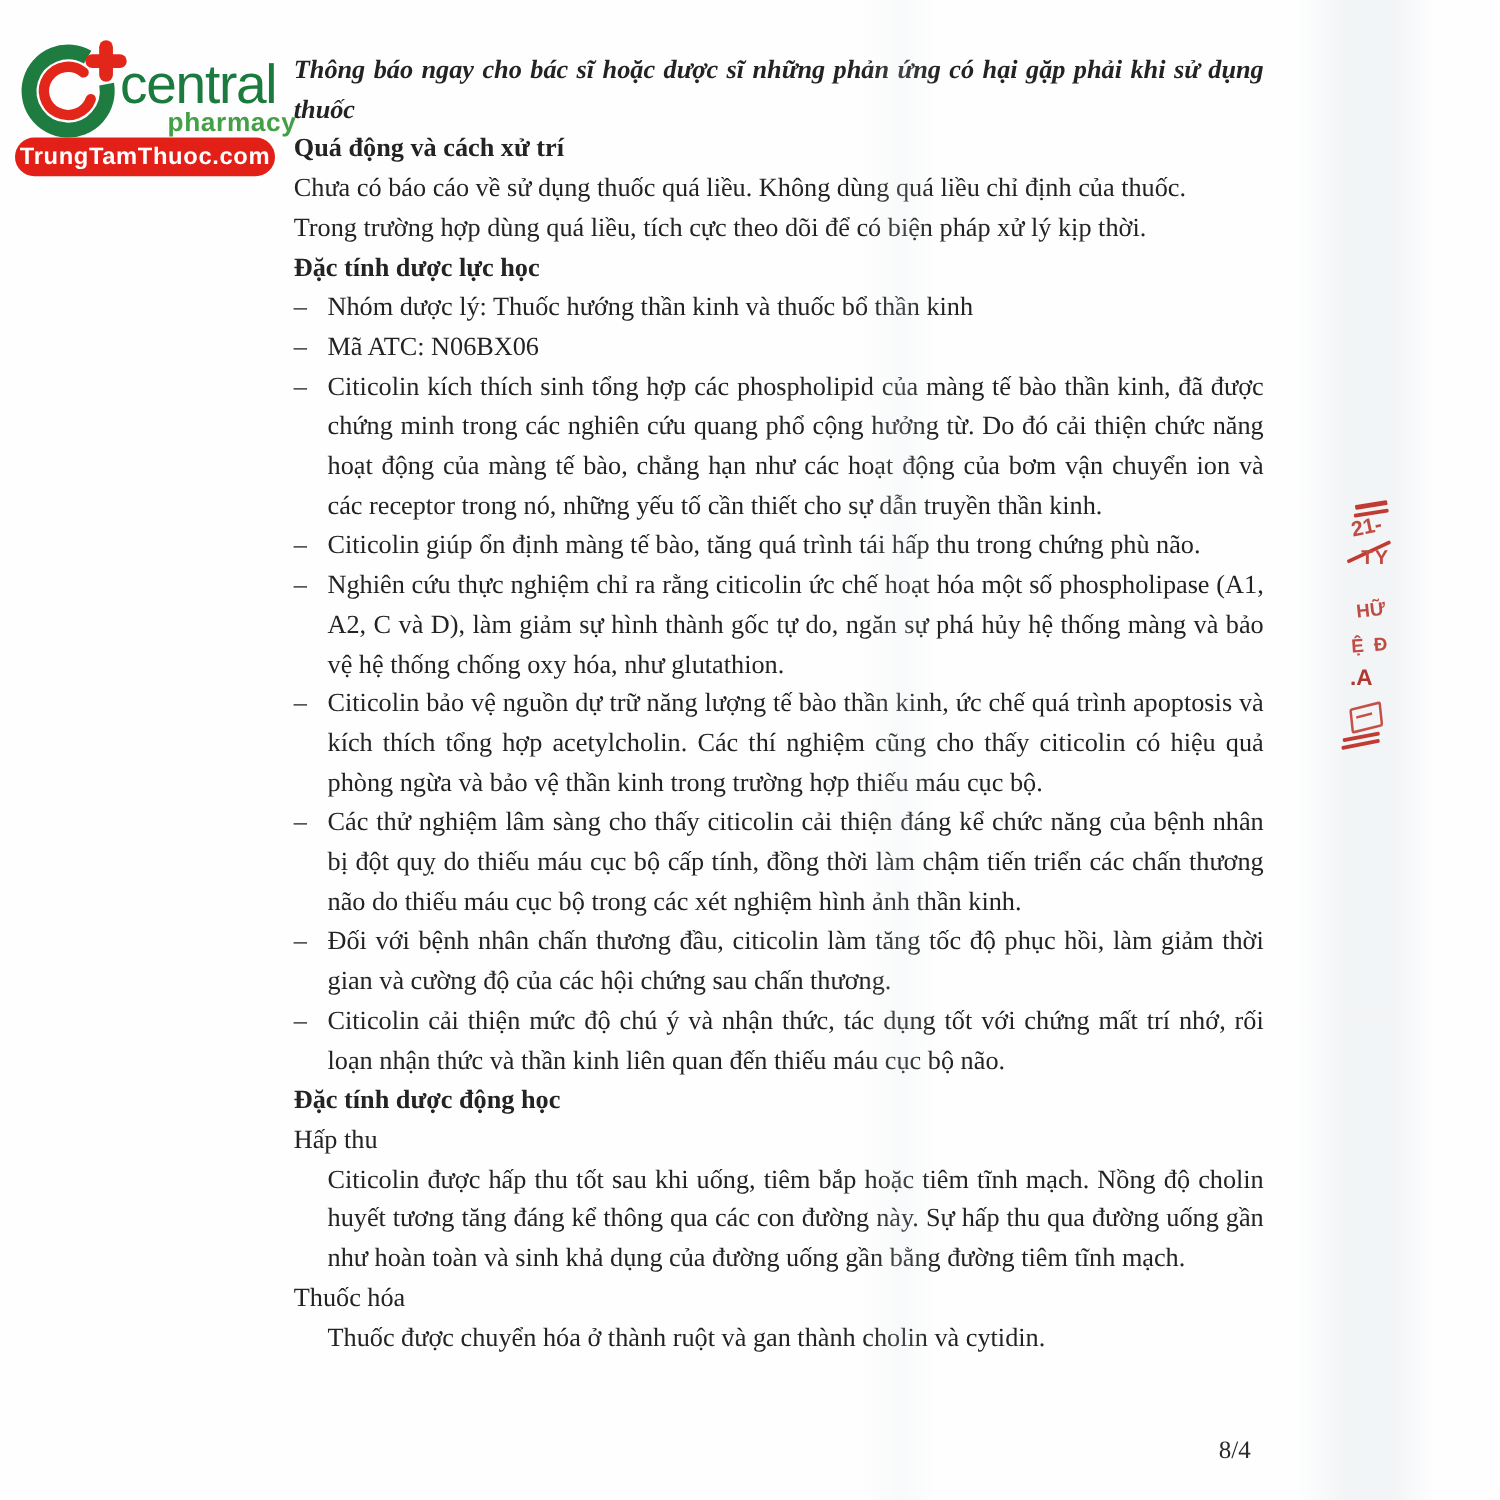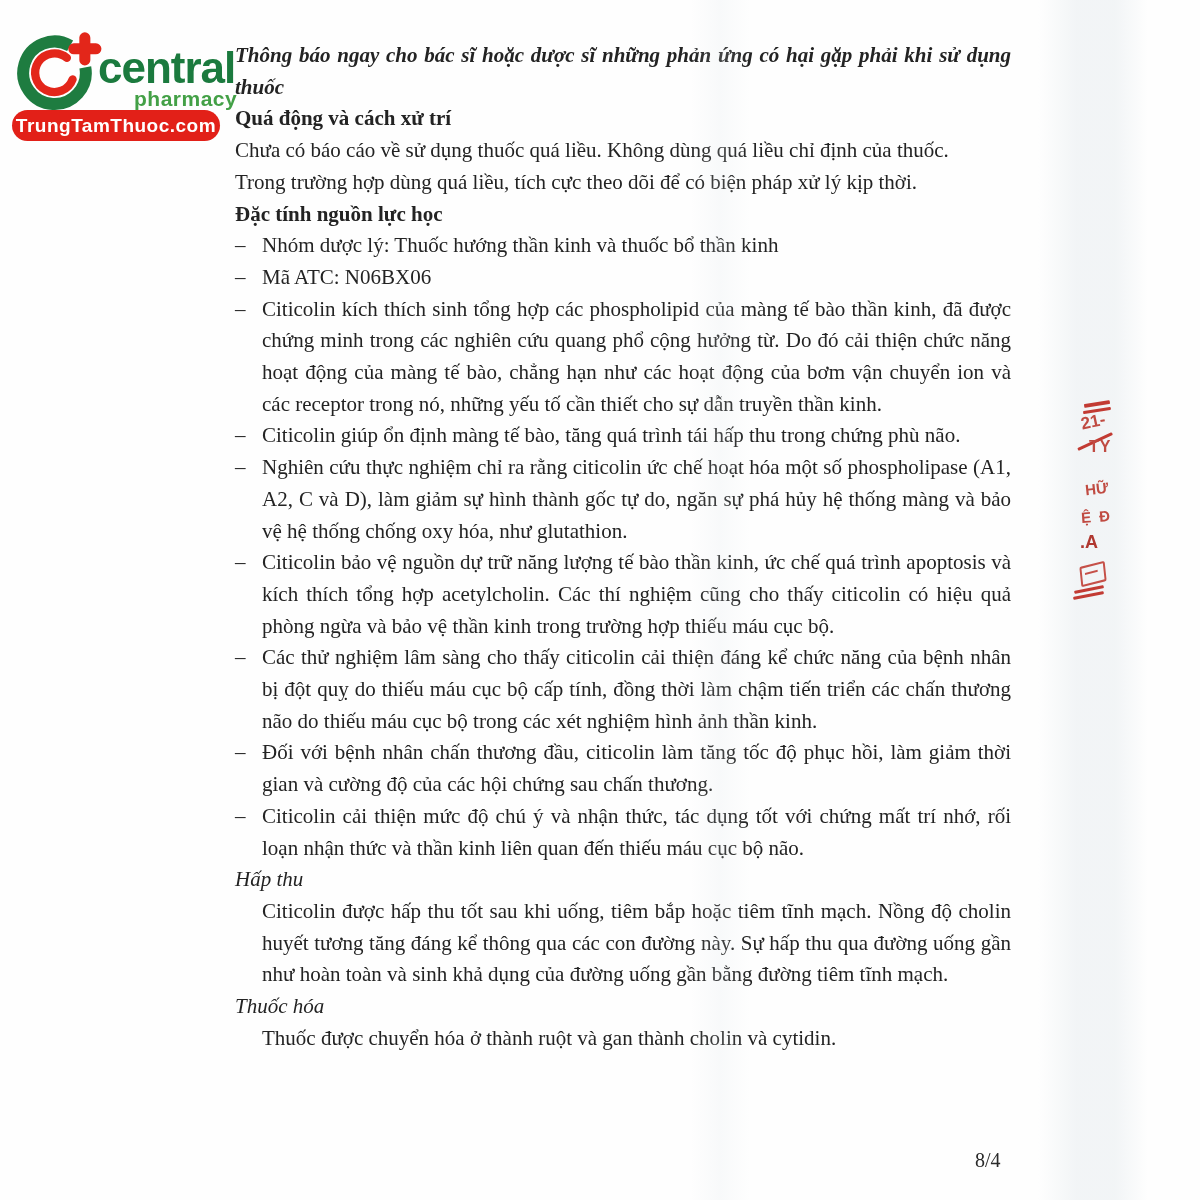--- a/index.html
+++ b/index.html
@@ -22,40 +22,40 @@
   .page::after{
     content:"";position:absolute;top:0;left:690px;width:60px;height:1200px;
     background:linear-gradient(90deg,rgba(220,228,232,0) 0%,rgba(220,228,232,0.18) 50%,rgba(220,228,232,0) 100%);
     pointer-events:none;
   }
 
   
   .logo{position:absolute;left:12px;top:26px;width:210px;height:120px;}
   .logo-icon{position:absolute;left:2px;top:2px;}
   .wordmark{position:absolute;left:84px;top:20px;font-family:"Liberation Sans","DejaVu Sans",sans-serif;}
-  .brand{font-size:44px;font-weight:bold;color:#1b7a3e;letter-spacing:-1px;line-height:44px;text-align:center;}
+  .brand{font-size:44px;font-weight:normal;color:#1b7a3e;letter-spacing:-1px;line-height:44px;}
   .brand-sub{font-size:21px;font-weight:bold;color:#43a046;letter-spacing:0.5px;line-height:22px;margin:-2px 0 0 38px;}
   .banner{
     position:absolute;left:0px;top:84px;width:208px;height:31px;
     background:#e22018;border-radius:16px;
     font-family:"Liberation Sans","DejaVu Sans",sans-serif;
     font-weight:bold;font-size:19px;color:#ffffff;
     display:flex;align-items:center;justify-content:center;letter-spacing:0.5px;text-align:center;
   }
 
   
   .content{
     position:absolute;left:235px;top:40px;width:776px;
     font-size:21px;line-height:31.7px;
   }
   .content p,.content h3,.content div{margin:0;padding:0;}
   .intro{font-weight:bold;font-style:italic;text-align:justify;}
   .h{font-weight:bold;font-size:21px;}
   .p{text-align:justify;}
-  .sub{font-style:italic;}
+  .sub{}
   .pind{text-align:justify;margin-left:27px !important;}
   .bullet{display:grid;grid-template-columns:27px 1fr;}
   .bullet .dash{text-align:left;}
   .bullet .btext{text-align:justify;}
 
   
   .stamp{position:absolute;left:1060px;top:398px;width:90px;height:200px;
     color:#c04b42;font-family:"Liberation Sans","DejaVu Sans",sans-serif;}
   .stamp .bar{position:absolute;background:#c23b33;border-radius:1px;}
   .stamp .t{position:absolute;white-space:nowrap;}
@@ -92,21 +92,21 @@
       <div class="brand-sub">pharmacy</div>
     </div>
     <div class="banner">TrungTamThuoc.com</div>
   </div>
 
   <div class="content">
     <p class="intro">Thông báo ngay cho bác sĩ hoặc dược sĩ những phản ứng có hại gặp phải khi sử dụng thuốc</p>
     <h3 class="h">Quá động và cách xử trí</h3>
     <p class="p">Chưa có báo cáo về sử dụng thuốc quá liều. Không dùng quá liều chỉ định của thuốc.</p>
     <p class="p">Trong trường hợp dùng quá liều, tích cực theo dõi để có biện pháp xử lý kịp thời.</p>
-    <h3 class="h">Đặc tính nguồn lực học</h3>
+    <h3 class="h">Đặc tính dược lực học</h3>
 
     <div class="bullet">
       <span class="dash">–</span>
       <span class="btext">Nhóm dược lý: Thuốc hướng thần kinh và thuốc bổ thần kinh</span>
     </div>
     <div class="bullet">
       <span class="dash">–</span>
       <span class="btext">Mã ATC: N06BX06</span>
     </div>
     <div class="bullet">
@@ -131,20 +131,21 @@
     </div>
     <div class="bullet">
       <span class="dash">–</span>
       <span class="btext">Đối với bệnh nhân chấn thương đầu, citicolin làm tăng tốc độ phục hồi, làm giảm thời gian và cường độ của các hội chứng sau chấn thương.</span>
     </div>
     <div class="bullet">
       <span class="dash">–</span>
       <span class="btext">Citicolin cải thiện mức độ chú ý và nhận thức, tác dụng tốt với chứng mất trí nhớ, rối loạn nhận thức và thần kinh liên quan đến thiếu máu cục bộ não.</span>
     </div>
 
+    <h3 class="h">Đặc tính dược động học</h3>
     <p class="sub">Hấp thu</p>
     <p class="p pind">Citicolin được hấp thu tốt sau khi uống, tiêm bắp hoặc tiêm tĩnh mạch. Nồng độ cholin huyết tương tăng đáng kể thông qua các con đường này. Sự hấp thu qua đường uống gần như hoàn toàn và sinh khả dụng của đường uống gần bằng đường tiêm tĩnh mạch.</p>
     <p class="sub">Thuốc hóa</p>
     <p class="p pind">Thuốc được chuyển hóa ở thành ruột và gan thành cholin và cytidin.</p>
   </div>
 
   <div class="stamp">
     <div class="bar s-bar1"></div>
     <div class="bar s-bar2"></div>
     <div class="t s-21">21-</div>

